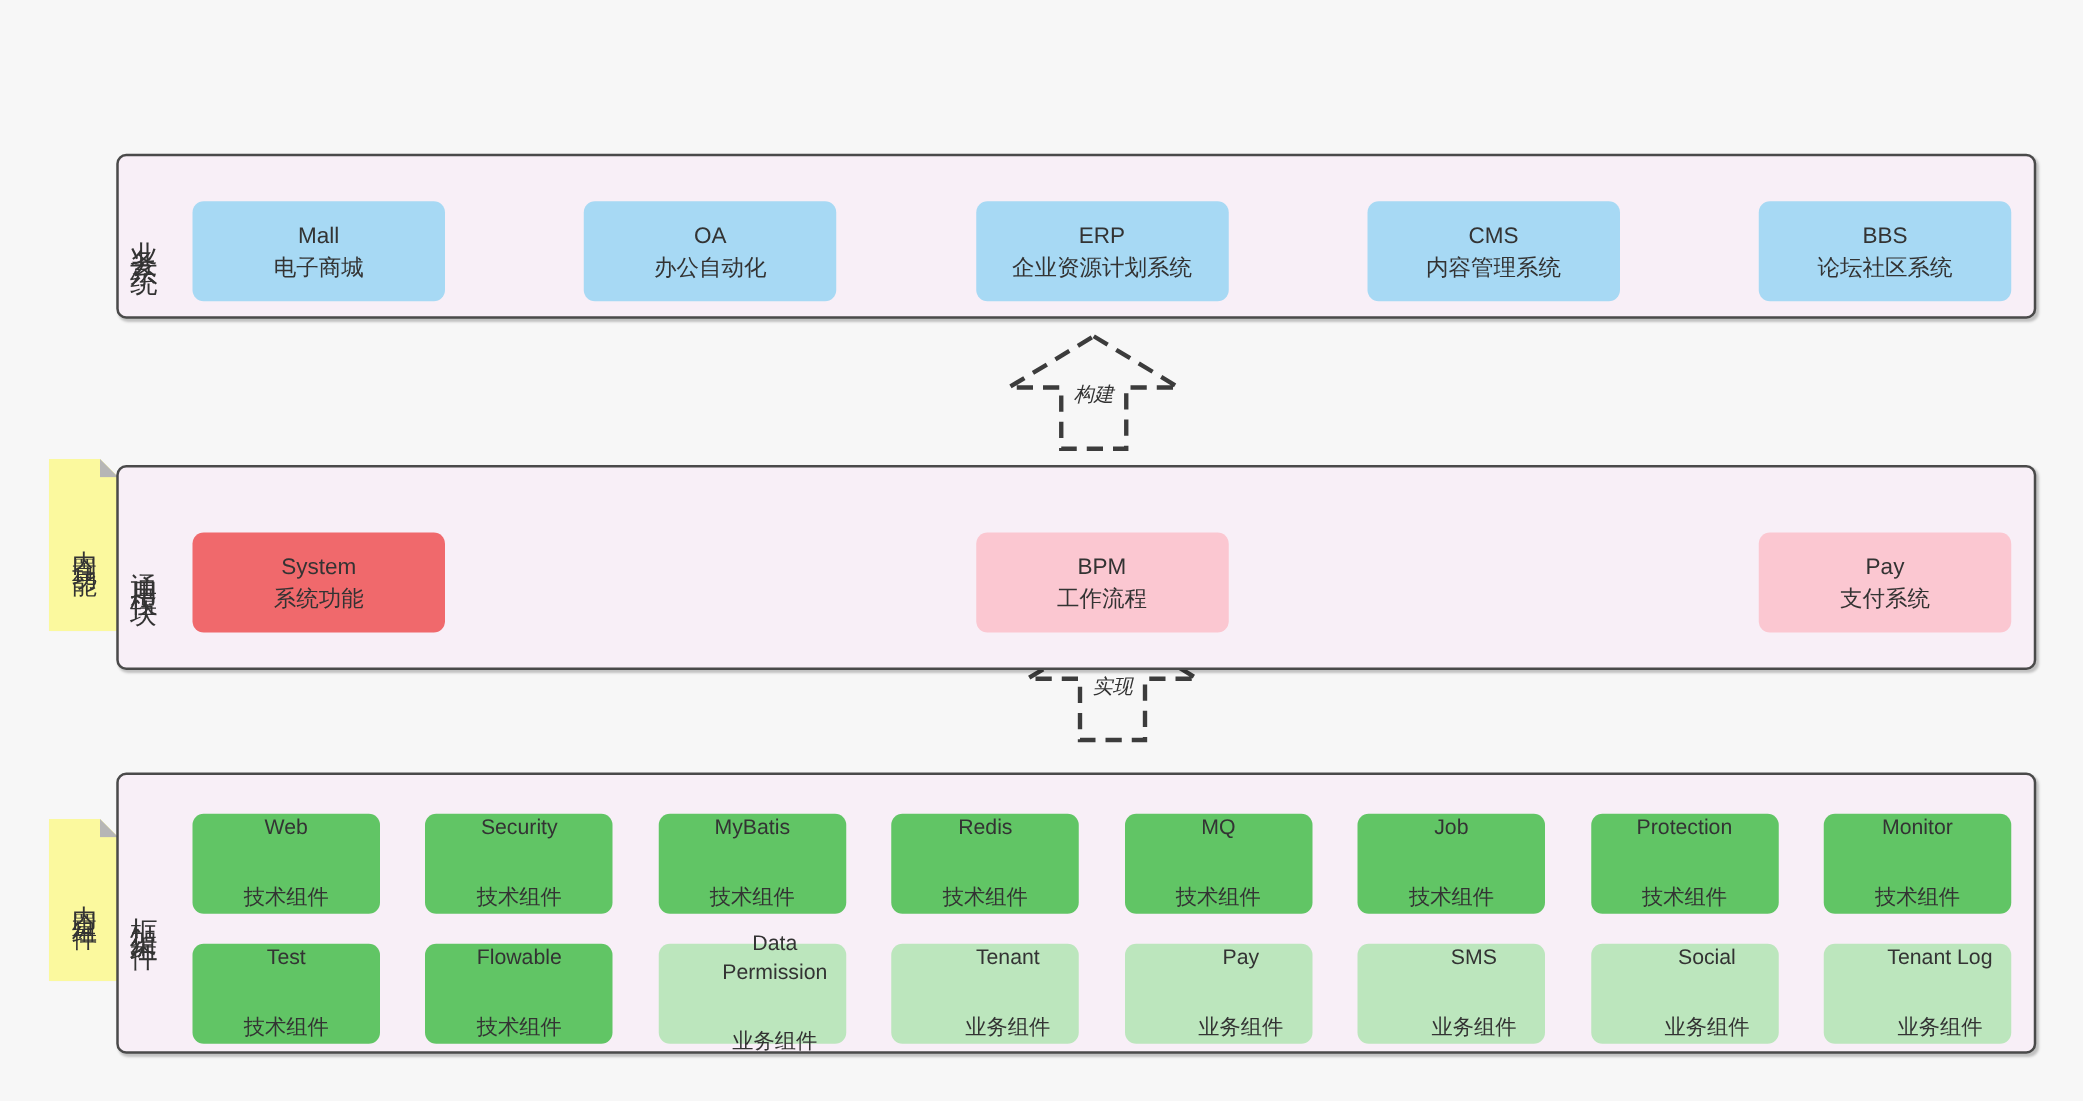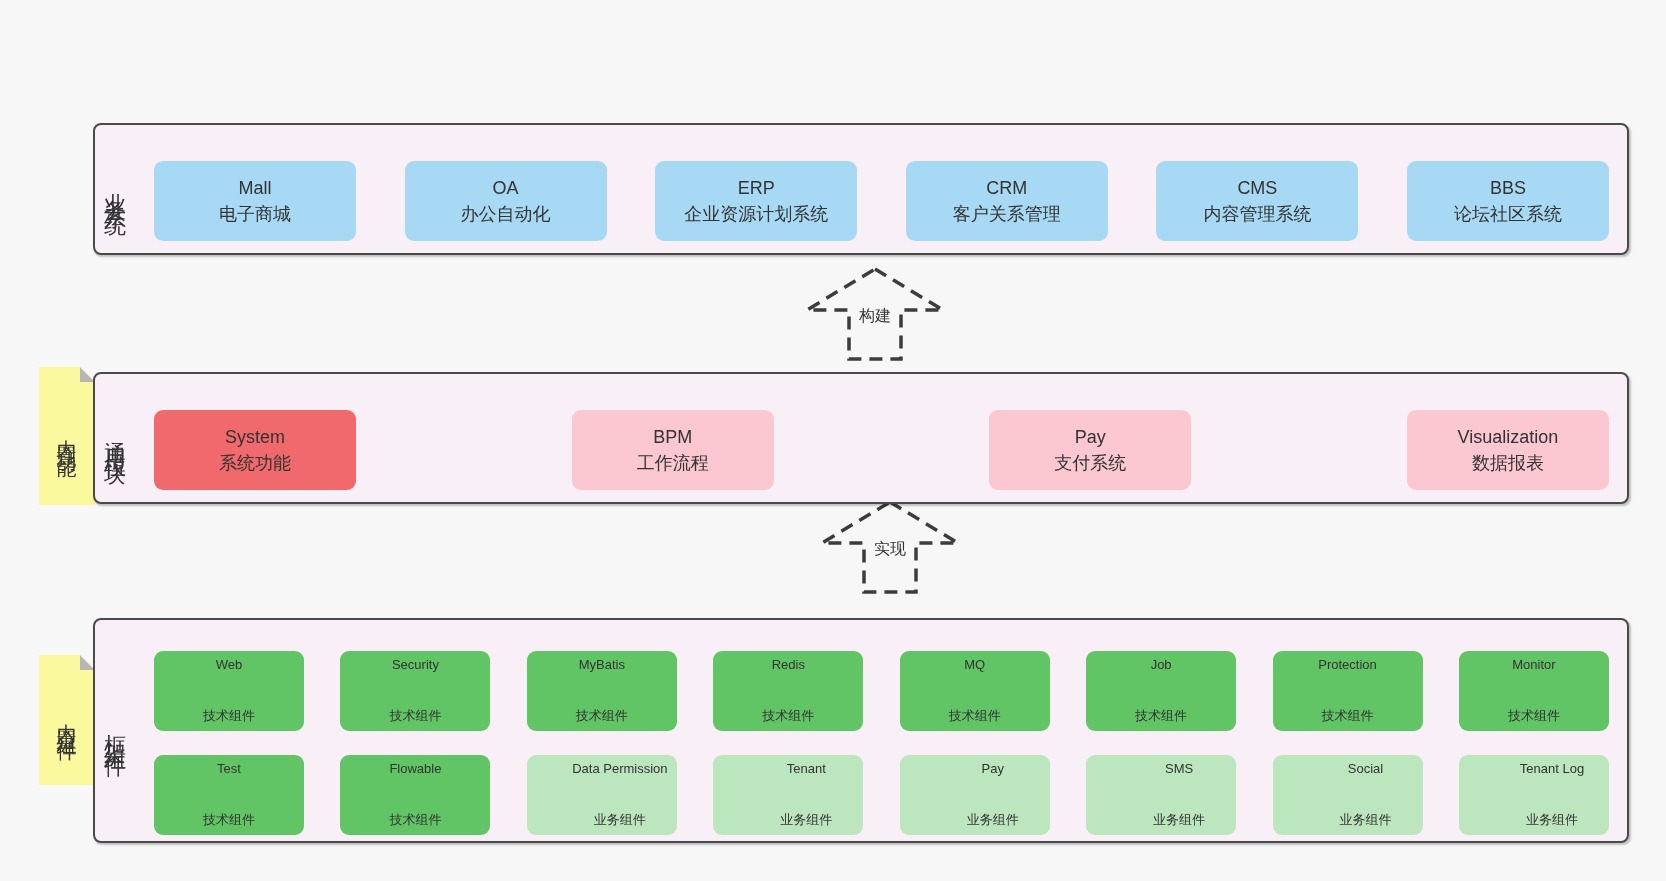--- a/index.html
+++ b/index.html
@@ -11,21 +11,21 @@
   .band {
     position: absolute;
     left: 93px; width: 1536px;
     background: var(--band_bg, #f8eff7);
     border: 2px solid var(--band_border, #4a4a4a);
     border-radius: 8px;
     box-shadow: 1.5px 2px 2px rgba(0,0,0,0.22);
     z-index: 2;
   }
   .band-top    { top: 123px; height: 132px; }
-  .band-middle { top: 372px; height: 132px; }
+  .band-middle { top: 372px; height: 164px; }
   .band-bottom { top: 618px; height: 225px; }
 
   .band-label {
     position: absolute; left: 9px; top: 50%;
     transform: translateY(-50%);
     writing-mode: vertical-rl; text-orientation: upright;
     font-size: 22px; letter-spacing: 7px; line-height: 1;
     color: #333; white-space: nowrap;
   }
 
@@ -39,21 +39,21 @@
   }
   .brow { display: flex; justify-content: space-between; }
 
   
   .box {
     height: 80px; border-radius: 9px;
     display: flex; flex-direction: column; align-items: center; justify-content: center;
     text-align: center; line-height: 1.45; padding: 2px 4px;
   }
   .box-wide  { width: 202px; font-size: 18px; }
-  .box-small { width: 150px; font-size: 13px; line-height: 1.35; gap: 33px; }
+  .box-small { width: 150px; font-size: 17px; line-height: 1.35; gap: 33px; }
   .blue        { background: var(--blue, #a7d9f4); }
   .red         { background: var(--red, #f0696c); }
   .pink        { background: var(--pink, #fbc7d1); }
   .green-dark  { background: var(--green_dark, #61c565); }
   .green-light { background: var(--green_light, #bce6bd); padding-left: 40px; }
 
   
   .sticky {
     position: absolute; left: 39px; width: 56px;
     background: var(--sticky_yellow, #fbf99e);
@@ -69,21 +69,21 @@
     clip-path: polygon(0 0, 100% 100%, 0 100%);
   }
   .sticky-middle { top: 367px; height: 138px; }
   .sticky-bottom { top: 655px; height: 130px; }
   .sticky-text {
     writing-mode: vertical-rl; text-orientation: upright;
     font-size: 20px; letter-spacing: 6px; line-height: 1; color: #333;
   }
 
   
-  .arrow { position: absolute; width: 168px; height: 96px; z-index: 0; }
+  .arrow { position: absolute; width: 168px; height: 96px; z-index: 0; font-style: italic; }
   .arrow-1 { left: 791px; top: 266px; }
   .arrow-2 { left: 806px; top: 499px; }
   .arrow svg { display: block; }
   .arrow-label {
     position: absolute; left: 50%; top: 39px; transform: translateX(-50%);
     background: var(--page_bg, #f7f7f7);
     font-size: 16px; padding: 1px 3px; color: #333; white-space: nowrap;
   }
 </style>
 </head>
@@ -120,24 +120,20 @@
       </div>
       <div class="box box-wide blue">
         <div>OA</div>
         <div>办公自动化</div>
       </div>
       <div class="box box-wide blue">
         <div>ERP</div>
         <div>企业资源计划系统</div>
       </div>
       <div class="box box-wide blue">
-        <div>CRM</div>
-        <div>客户关系管理</div>
-      </div>
-      <div class="box box-wide blue">
         <div>CMS</div>
         <div>内容管理系统</div>
       </div>
       <div class="box box-wide blue">
         <div>BBS</div>
         <div>论坛社区系统</div>
       </div>
     </div>
   </div>
 
@@ -149,24 +145,20 @@
         <div>系统功能</div>
       </div>
       <div class="box box-wide pink">
         <div>BPM</div>
         <div>工作流程</div>
       </div>
       <div class="box box-wide pink">
         <div>Pay</div>
         <div>支付系统</div>
       </div>
-      <div class="box box-wide pink">
-        <div>Visualization</div>
-        <div>数据报表</div>
-      </div>
     </div>
   </div>
 
   <div class="band band-bottom">
     <div class="band-label">框架组件</div>
     <div class="band-content">
       <div class="brow">
         <div class="box box-small green-dark">
           <div>Web</div>
           <div>技术组件</div>

